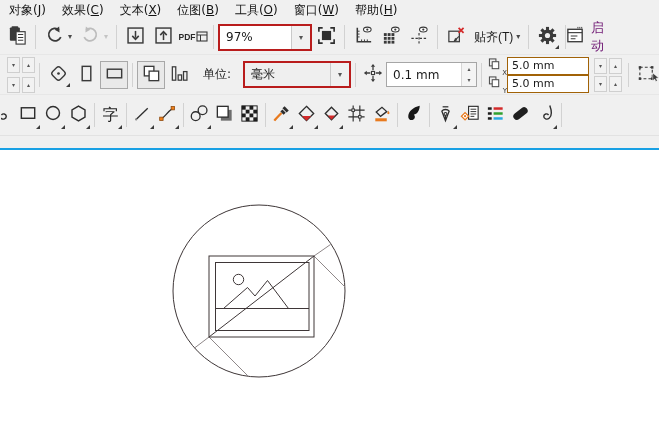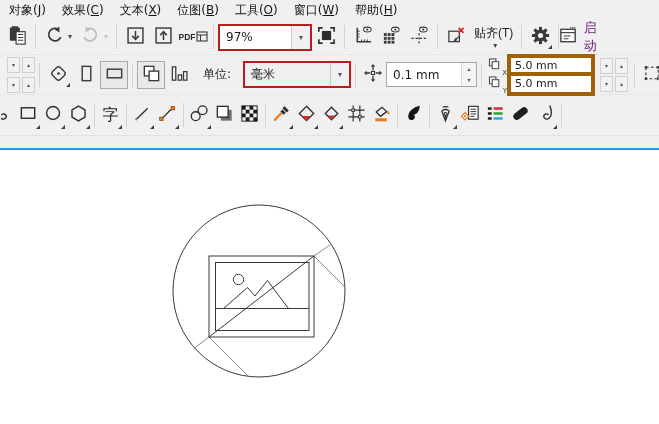--- a/index.html
+++ b/index.html
@@ -25,38 +25,38 @@
         width:28px;height:28px;background:transparent;border:1px solid transparent;padding:0;cursor:default;}
   .tbtn.wcaret{width:auto;padding:0 3px;}
   .tbtn.pressed{border-color:#a8a8a8;background:#e9e9e9;}
   .caret{font-size:8px;color:#4a4a4a;margin-left:3px;line-height:1;}
   .caret.dis{color:#c4c4c4;}
   .corner{position:absolute;right:1px;bottom:1px;width:0;height:0;
           border-left:4px solid transparent;border-bottom:4px solid #3b3b3b;}
   .pdfbtn{display:flex;align-items:center;justify-content:center;
           font-size:8.5px;font-weight:bold;color:#2b2b2b;line-height:1;width:32px;}
   .pdfbtn svg{margin-top:1px;}
-  .txtbtn{font-size:12px;color:#1c1c1c;display:flex;align-items:center;height:28px;padding:0 4px;flex-direction:column;}
+  .txtbtn{font-size:12px;color:#1c1c1c;display:flex;align-items:center;height:28px;padding:0 4px;}
   .launch{display:flex;align-items:center;gap:5px;font-size:13px;color:#701a75;height:28px;padding:0 4px;}
   .combo{height:23px;background:#fff;border:2px solid #b91c1c;display:flex;align-items:stretch;flex:none;}
   .combo .val{flex:1;font-size:12px;color:#1a1a1a;display:flex;align-items:center;padding:0 6px;}
   .combo .arrow{width:18px;border-left:1px solid #c9c9c9;background:#f0f0f0;
                 display:flex;align-items:center;justify-content:center;font-size:8px;color:#555;}
   .combo.gray{background:#efefef;}
   .tlabel{font-size:12px;color:#1c1c1c;margin:0 12px 0 10px;flex:none;}
   .iconlabel{flex:none;display:flex;align-items:center;justify-content:center;width:26px;}
   .spinfield{height:23px;border:1px solid #a6a6a6;background:#fff;display:flex;flex:none;}
   .spinfield .val{font-size:12px;color:#1a1a1a;display:flex;align-items:center;padding:0 6px;flex:1;}
   .vspin{width:14px;border-left:1px solid #d6d6d6;display:flex;flex-direction:column;}
   .vspin .sb{flex:1;font-size:6px;color:#555;background:#f4f4f4;border:none;padding:0;line-height:1;cursor:default;}
   .dupgroup{display:flex;flex-direction:column;gap:2px;flex:none;margin:0 2px;}
   .duprow{display:flex;align-items:center;height:16px;}
   .dicon{position:relative;width:19px;flex:none;}
   .dicon .sub{position:absolute;right:0;bottom:-2px;font-size:7px;color:#333;}
-  .dfield{width:72px;height:16px;border:4px solid #a16207;background:#fff;font-size:11px;color:#1a1a1a;
+  .dfield{width:72px;height:16px;border:1px solid #a16207;background:#fff;font-size:11px;color:#1a1a1a;
           display:flex;align-items:center;padding:0 4px;flex:none;}
   .hspin{display:flex;margin-left:3px;}
   .hspin .sb{width:13px;height:16px;font-size:6px;color:#555;background:#f2f2f2;
              border:1px solid #cfcfcf;padding:0;margin-left:2px;line-height:1;cursor:default;}
   .dualspin{display:flex;flex-direction:column;gap:4px;margin-left:1px;flex:none;}
   .tool{flex:none;position:relative;display:flex;align-items:center;justify-content:center;
         width:25px;height:30px;background:transparent;border:none;padding:0;cursor:default;}
   .tool.cut{width:15px;overflow:hidden;}
   .tool.cut svg{margin-left:-9px;}
   .tool .glyph{font-size:16px;color:#1f1f1f;line-height:1;}

